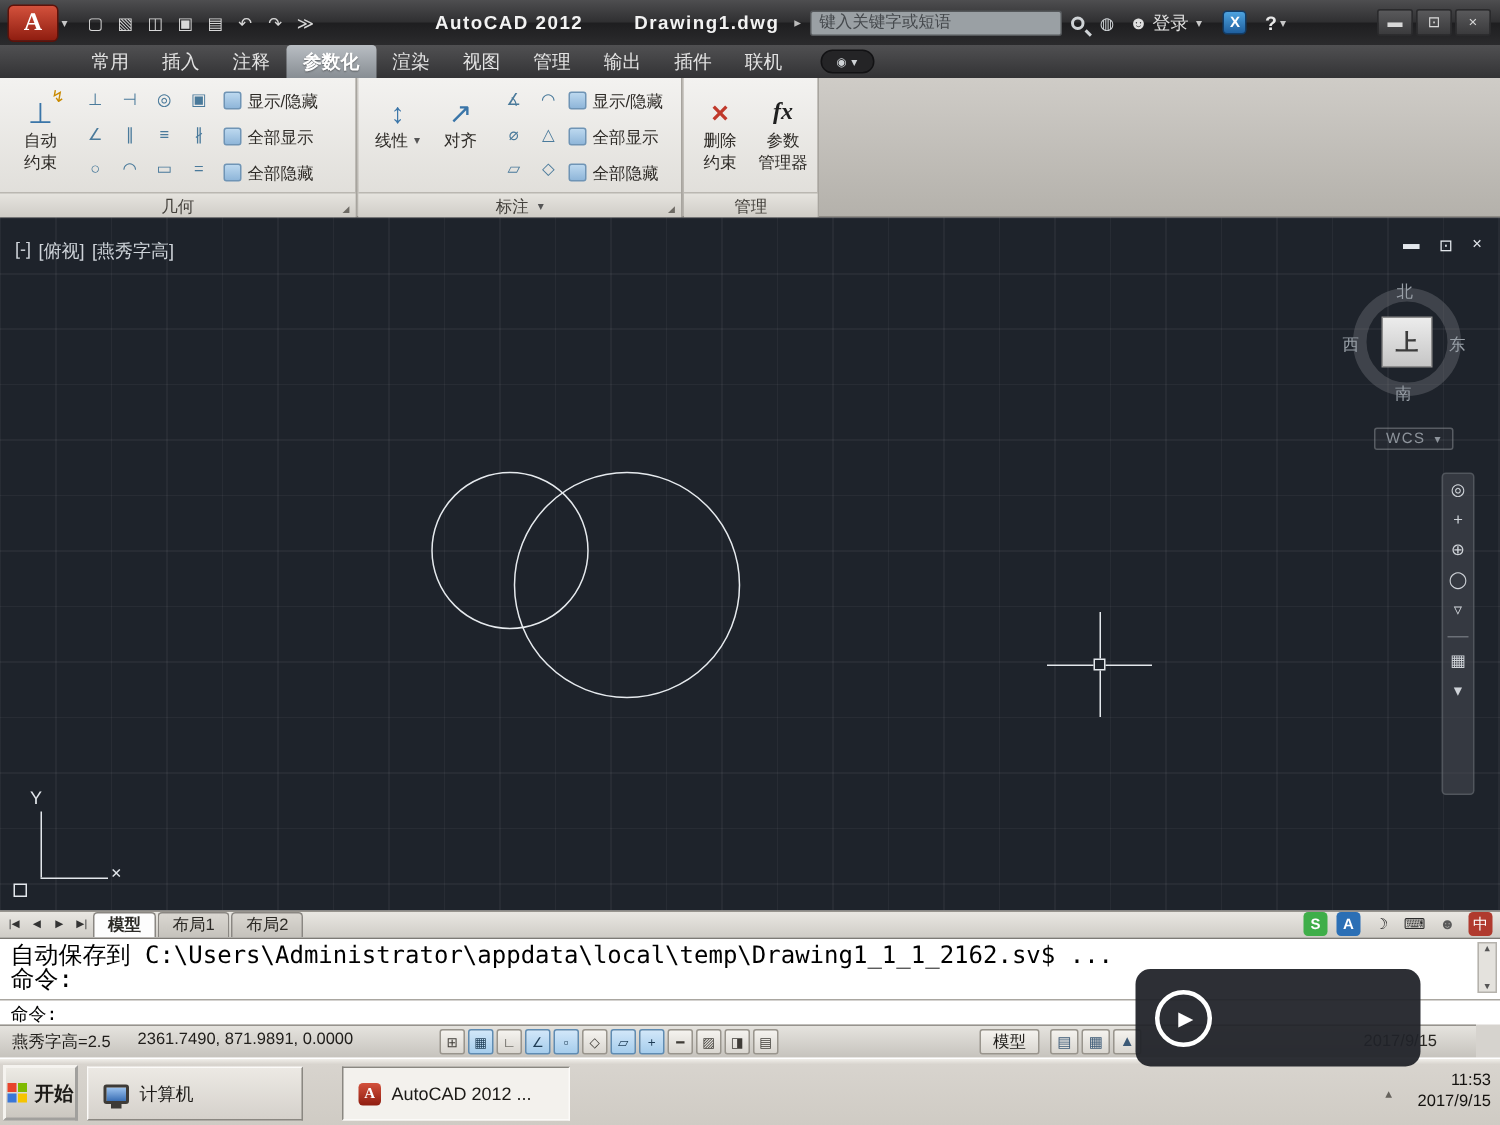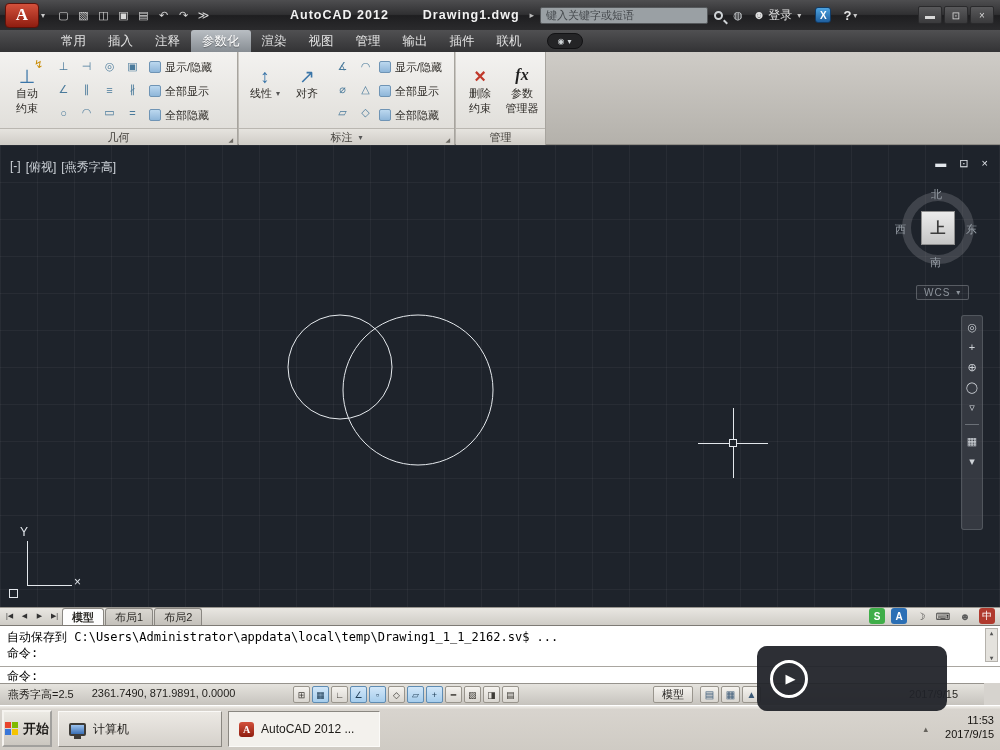--- a/index.html
+++ b/index.html
@@ -37,21 +37,21 @@
   .winbtns{margin-left:auto;margin-right:6px;display:flex;gap:2px;}
   .winbtns span{width:24px;height:18px;display:flex;align-items:center;justify-content:center;
     font-size:10px;color:#d8d8d8;background:linear-gradient(#59595b,#3a3a3c);
     border:1px solid #2a2a2c;border-radius:2px;cursor:pointer;}
 
   
   .tabrow{position:absolute;left:0;top:30px;width:1000px;height:22px;
     background:linear-gradient(#505052,#333335);display:flex;align-items:flex-end;padding-left:50px;}
   .rtab{height:22px;line-height:22px;padding:0 11px;font-size:12.5px;color:#e3e3e3;cursor:pointer;}
   .rtab.active{background:linear-gradient(#b9bec3,#878d93);color:#ffffff;
-    border-radius:3px 3px 0 0;text-shadow:0 1px 1px rgba(0,0,0,.4);}
+    border-radius:3px 3px 0 0;text-shadow:0 1px 1px rgba(0,0,0,.4);font-weight:bold;}
   .ws-pill{margin-left:14px;margin-bottom:3px;width:36px;height:16px;background:#242426;
     border:1px solid #121214;border-radius:8px;color:#cfd3d6;font-size:8px;
     display:flex;align-items:center;justify-content:center;gap:3px;cursor:pointer;}
 
   
   .ribbon{position:absolute;left:0;top:52px;width:1000px;height:93px;
     background:linear-gradient(#cfccc7,#b4b1ab);border-bottom:1px solid #8f8c86;}
   .panel{position:absolute;top:0;height:93px;background:linear-gradient(#f3f2f0,#dddbd6);
     border-right:1px solid #a7a49e;}
   .panel-footer{position:absolute;left:0;right:0;bottom:0;height:17px;
@@ -123,21 +123,21 @@
   .tr-a{background:#2b6fb5;color:#fff;font-weight:bold;}
   .tr-moon{color:#1c1c1c;font-size:12px;}
   .tr-kbd{color:#2c2c2c;font-size:12px;}
   .tr-user{color:#5a5a5a;font-size:12px;}
   .tr-red{background:#b03a2e;color:#fff;font-size:10px;}
 
   
   .cmd{position:absolute;left:0;top:625px;width:1000px;height:58px;background:#fff;
     border-top:1px solid #7d7a75;font-family:"DejaVu Sans Mono","Liberation Sans",monospace;}
   .cmd-history{position:absolute;left:0;top:0;width:1000px;height:37px;padding:3px 7px;
-    font-size:12px;color:#000;line-height:16px;white-space:pre;}
+    font-size:16px;color:#000;line-height:16px;white-space:pre;}
   .cmd-scroll{position:absolute;right:2px;top:2px;width:13px;height:34px;background:#e4e2dd;
     border:1px solid #b5b2ac;display:flex;flex-direction:column;justify-content:space-between;
     align-items:center;font-size:6px;color:#555;cursor:pointer;}
   .cmd-prompt{position:absolute;left:0;top:40px;width:1000px;height:18px;border-top:1px solid #a9a6a0;
     padding:1px 7px;font-size:12px;color:#000;}
 
   
   .statusbar{position:absolute;left:0;top:683px;width:984px;height:22px;
     background:linear-gradient(#e5e3de,#c6c3bd);border-top:1px solid #96938d;
     display:flex;align-items:center;font-size:11px;color:#1f1d1a;}
@@ -163,21 +163,21 @@
     background:linear-gradient(#eceae4,#cbc7c0);border:2px outset #f5f3ef;
     display:flex;align-items:center;justify-content:center;gap:4px;cursor:pointer;}
   .flag{width:14px;height:14px;display:grid;grid-template-columns:6px 6px;grid-template-rows:6px 6px;gap:1px;}
   .flag i{display:block;}
   .f1{background:#e8442c;}.f2{background:#7fba00;}.f3{background:#3a77d8;}.f4{background:#f5c400;}
   .start-lbl{font-size:13px;font-weight:bold;color:#1c1a17;}
   .taskitem{position:absolute;top:5px;height:36px;display:flex;align-items:center;gap:7px;
     padding:0 10px;font-size:12px;color:#1c1a17;cursor:pointer;
     border:1px solid;border-color:#fbfaf8 #8a8781 #8a8781 #fbfaf8;background:linear-gradient(#ece9e4,#d5d1cb);}
   .taskitem.pressed{border-color:#8a8781 #fbfaf8 #fbfaf8 #8a8781;background:#f3f1ed;}
-  .ti-computer{left:58px;width:164px;}
+  .ti-computer{left:58px;width:144px;}
   .ti-acad{left:228px;width:152px;}
   .icon-monitor{width:17px;height:13px;background:linear-gradient(#9cc3ef,#3a6fb5);
     border:2px solid #3e3b37;border-radius:2px;position:relative;}
   .icon-monitor::after{content:"";position:absolute;left:3px;top:11px;width:7px;height:3px;background:#3e3b37;}
   .icon-acad{width:15px;height:15px;border-radius:3px;background:linear-gradient(#d3513c,#8f1d10);
     color:#fff;font-weight:bold;font-size:10px;display:flex;align-items:center;justify-content:center;
     font-family:"Liberation Serif",serif;}
   .tray-chevron{position:absolute;right:72px;top:18px;font-size:9px;color:#66635d;cursor:pointer;}
   .clock{position:absolute;right:6px;top:7px;text-align:right;font-size:11px;line-height:14px;color:#14120f;}
 

